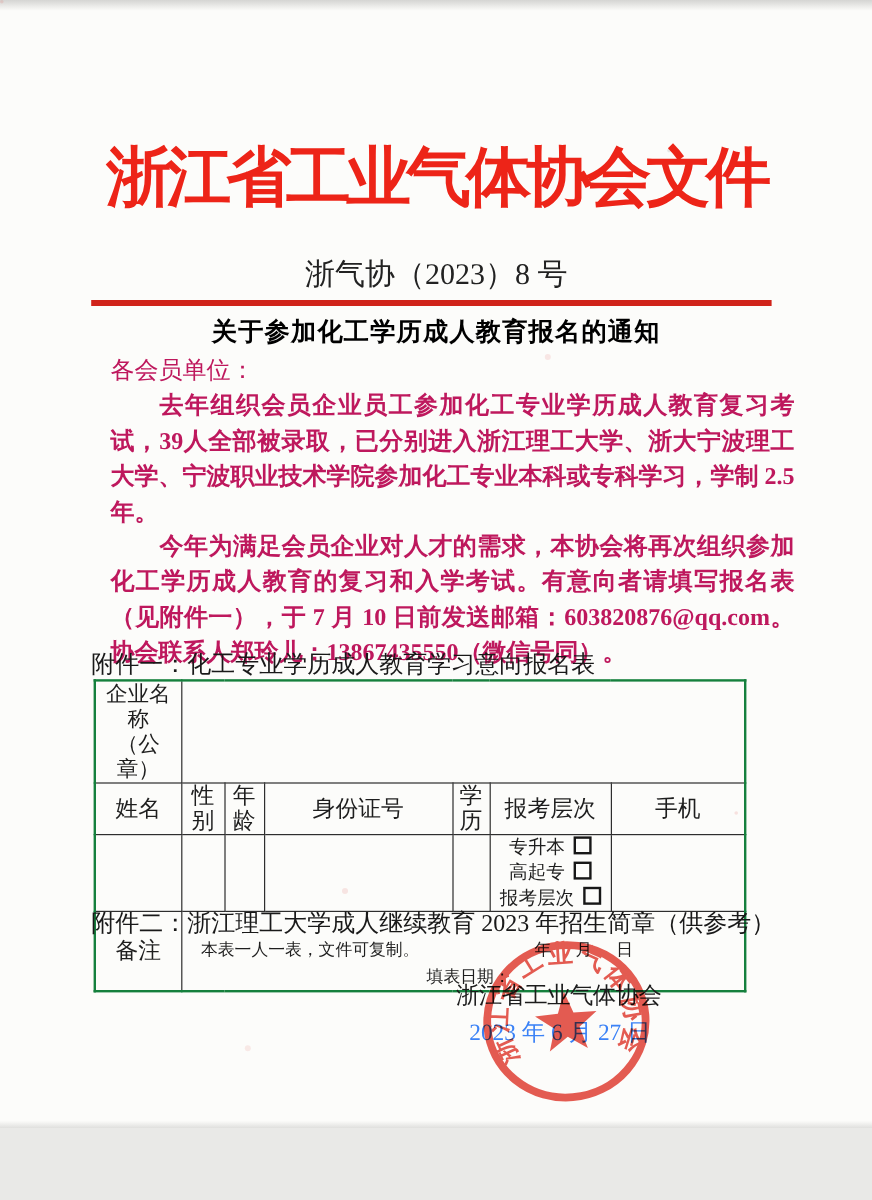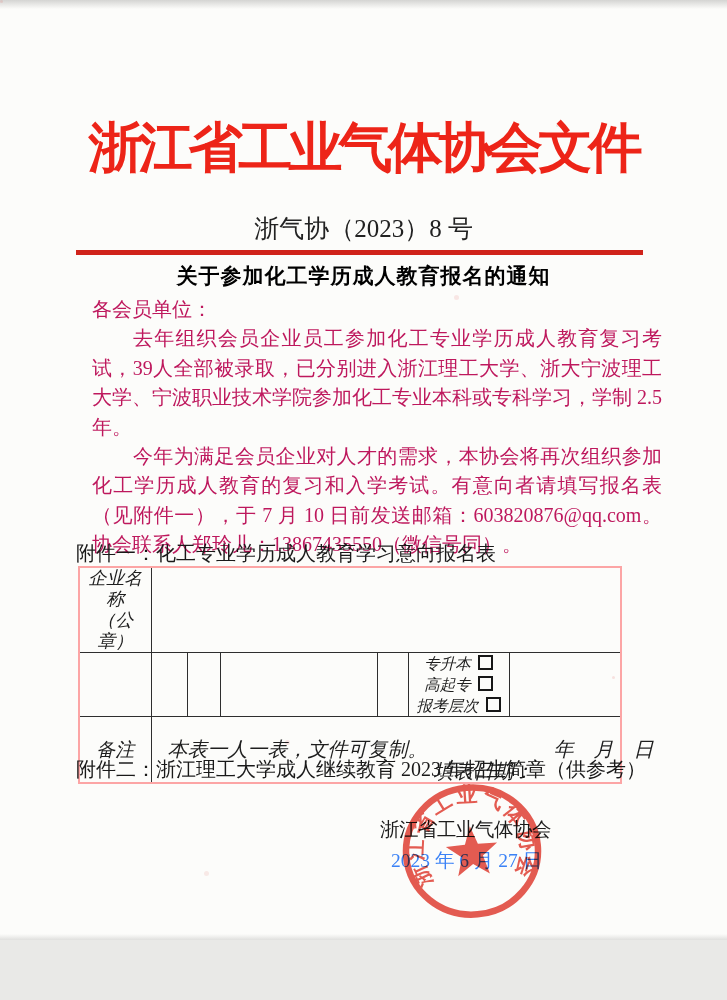--- a/index.html
+++ b/index.html
@@ -49,55 +49,55 @@
   .notice-title{
     position:absolute;top:262px;left:0;width:727px;margin:0;
     text-align:center;font-size:21px;font-weight:bold;letter-spacing:1px;
     color:#000000;
     font-family:"Liberation Sans","DejaVu Sans",sans-serif;
   }
   .body-block{
     position:absolute;top:295px;left:76px;width:570px;
     font-size:20px;line-height:29.4px;color:#be185d;margin-left:16px;
   }
-  .body-block p{margin:0;text-indent:2.05em;text-align:justify;}
+  .body-block p{margin:0;text-indent:2.05em;text-align:justify;font-weight:bold;}
   .salutation{margin:0;}
   .attachment-label{
     position:absolute;left:76px;font-size:20px;color:#191919;
   }
   .attach-1{top:540px;text-align:right;}
   .attach-2{top:756px;}
   table.signup{
     position:absolute;top:566px;left:78px;width:542px;
     border-collapse:collapse;table-layout:fixed;
     font-size:19px;color:#1e1e1e;
   }
   table.signup td{
     border:1.6px solid #2e2e2e;
     text-align:center;vertical-align:middle;
     padding:0;line-height:21px;
   }
-  table.signup{border:2px solid #fca5a5;font-style:italic;}
+  table.signup{border:2px solid #15803d;}
   tr.r1{height:44px;}
   tr.r2{height:42px;}
   tr.r3{height:53px;}
   tr.r4{height:45px;}
   td.company-cell{font-size:18px;line-height:20px;}
   td.levels-cell{
     text-align:left;padding:2px 0 2px 6px;
     font-size:15.5px;line-height:17.5px;
   }
   .cbox{
     display:inline-block;width:11px;height:11px;
     border:2px solid #171717;margin-left:7px;vertical-align:-1px;
     background:transparent;
   }
   .remark-content{
     display:flex;align-items:center;
-    padding:0 0 0 16px;font-size:20px;white-space:nowrap;
+    padding:0 0 0 16px;font-size:14px;white-space:nowrap;
   }
   .fill-date{margin-left:6px;margin-top:44px;}
   .date-unit{margin-left:20px;}
   .sig-org{
     position:absolute;top:816px;left:380px;
     font-size:19.5px;letter-spacing:-0.5px;color:#1c1c1c;
   }
   .sig-date{
     position:absolute;top:847px;left:391px;
     font-size:19.5px;color:#3b82f6;
@@ -143,20 +143,29 @@
       <col style="width:112px">
     </colgroup>
     <tbody>
       <tr class="r1">
         <td class="company-cell">
           <span>企业名称</span><br>
           <span>（公章）</span>
         </td>
         <td colspan="6"></td>
       </tr>
+      <tr class="r2">
+        <td>姓名</td>
+        <td>性别</td>
+        <td>年龄</td>
+        <td>身份证号</td>
+        <td>学历</td>
+        <td>报考层次</td>
+        <td>手机</td>
+      </tr>
       <tr class="r3">
         <td></td>
         <td></td>
         <td></td>
         <td></td>
         <td></td>
         <td class="levels-cell">
           <div class="opt">
             <span>专升本</span><span class="cbox"></span>
           </div>

